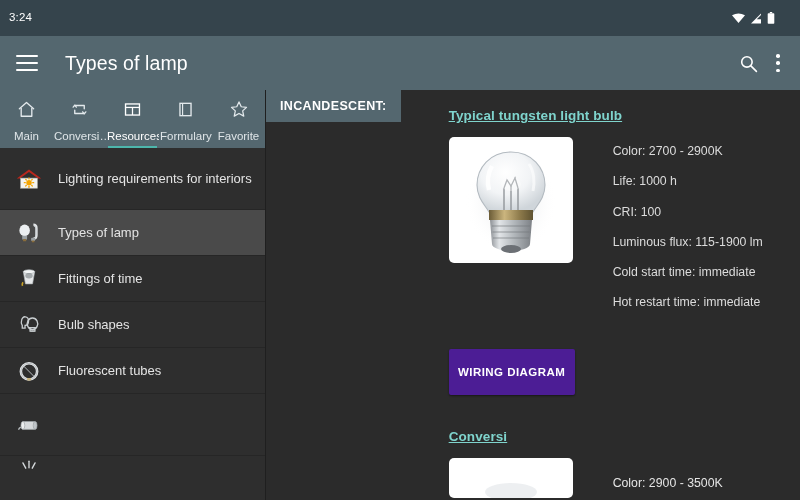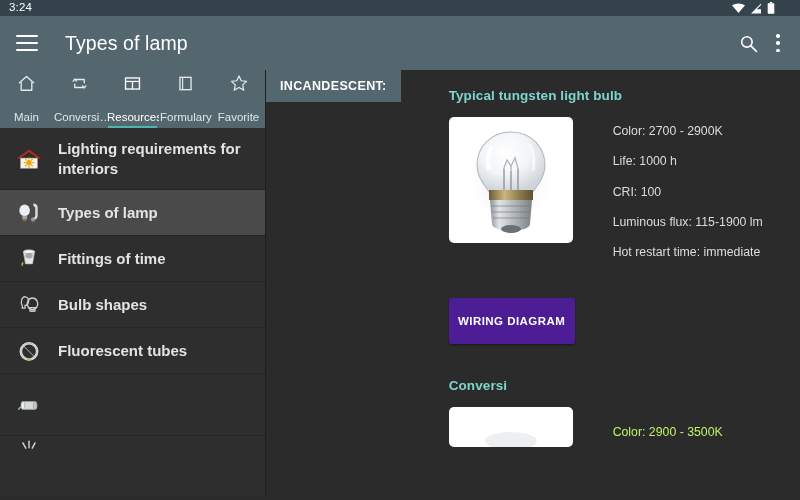--- a/index.html
+++ b/index.html
@@ -7,21 +7,21 @@
   body {
     font-family:"Liberation Sans", sans-serif;
     background:#2b2b2b;
     color:#e8e8e8;
     -webkit-font-smoothing:antialiased;
   }
   .screen { position:relative; width:800px; height:500px; overflow:hidden; }
 
   
   .statusbar {
-    height:16px; background:#35444c;
+    height:36px; background:#35444c;
     display:flex; align-items:center; justify-content:space-between;
     padding:0 25px 0 9px;
   }
   .status-time { font-size:11.5px; color:#fff; letter-spacing:.2px; line-height:1; }
   .status-icons { display:flex; align-items:center; gap:5px; }
   .ic-wifi { width:13px; height:10px; }
   .ic-signal { width:12px; height:11px; }
   .ic-batt { width:8px; height:12px; }
 
   
@@ -47,21 +47,21 @@
 
   
   .leftpane {
     width:266px; flex:none; background:#2e2e2e;
     border-right:1px solid #1f1f1f; display:flex; flex-direction:column;
     overflow:hidden; position:relative;
   }
   .tabbar { height:58px; background:#54676f; display:flex; align-items:stretch; flex:none; }
   .tab {
     flex:1; min-width:0; display:flex; flex-direction:column;
-    align-items:center; gap:18px;
+    align-items:center; justify-content:center; gap:11px;
     position:relative; cursor:pointer; padding-top:3px;
   }
   .tab .tab-ic { height:20px; display:flex; align-items:center; justify-content:center; }
   .tab .tab-label {
     font-size:11.5px; color:#dfe5e8; white-space:nowrap;
     overflow:hidden; text-overflow:clip; max-width:100%; padding:0 1px;
   }
   .tab.active .tab-label { color:#ffffff; }
   .tab.active::after {
     content:""; position:absolute; left:2px; right:2px; bottom:0;
@@ -71,37 +71,37 @@
   .navlist { flex:1; overflow:hidden; position:relative; }
   .navitem {
     display:flex; align-items:center; gap:14px;
     padding:0 12px 0 14px; min-height:46px; cursor:pointer;
     border-bottom:1px solid #262626;
   }
   .navitem.tall { min-height:62px; }
   .navitem.selected { background:#4a4a4a; }
   .navitem .nav-ic { width:30px; height:30px; flex:none;
     display:flex; align-items:center; justify-content:center; }
-  .navitem .nav-label { font-size:15px; color:#e3e3e3; line-height:1.32;font-weight:bold; }
+  .navitem .nav-label { font-size:13px; color:#e3e3e3; line-height:1.32; }
   .navitem.clipped { min-height:20px; overflow:hidden; border-bottom:none; }
   .navitem.clipped .nav-label { color:#dcdcdc; }
 
   
   .rightpane { flex:1; background:#2b2b2b; display:flex; overflow:hidden; }
   .section-head {
     height:32px; background:#54676f; display:flex; align-items:center;
     padding:0 14px; flex:none;
   }
   .section-head .sh-text {
     font-size:12.5px; font-weight:bold; color:#ffffff; letter-spacing:.35px;
   }
   .article { padding:18px 0 0 0; overflow:hidden; flex:1; }
   .lamp-title {
     font-size:13.5px; font-weight:bold; color:#7fd4cd;
-    padding:0 16px 0 48px; margin-bottom:14px; letter-spacing:.1px;
+    padding:0 16px 0 48px; margin-bottom:14px; letter-spacing:.1px;text-decoration:underline;
   }
   .lamp-row { display:flex; align-items:flex-start; padding-left:48px; }
   .photo-card {
     width:124px; height:126px; background:#fff; border-radius:5px;
     flex:none; display:flex; align-items:center; justify-content:center;
     overflow:hidden;
   }
   .photo-card.halogen { height:40px; align-items:flex-start; }
   .specs { margin-left:40px; padding-top:8px; }
   .specs div { font-size:12.3px; color:#dcdcdc; line-height:1; margin-bottom:18px; white-space:nowrap; }
@@ -109,21 +109,21 @@
   .wiring-btn {
     margin:32px 0 0 48px; width:126px; height:46px; background:#4c1d95;
     border:none; border-radius:2px; color:#ffffff; font-size:11.5px;
     font-weight:bold; letter-spacing:.45px; cursor:pointer;
     font-family:"Liberation Sans", sans-serif;
     box-shadow:0 1px 2px rgba(0,0,0,.45);
   }
   .halogen-block { margin-top:34px; }
   .halogen-block .lamp-title { margin-bottom:14px; }
   .halogen-row { display:flex; align-items:flex-start; padding-left:48px; }
-  .halogen-spec { margin-left:40px; padding-top:18px; font-size:12.3px; color:#bef264; }
+  .halogen-spec { margin-left:40px; padding-top:18px; font-size:12.3px; color:#e5e5e5; }
 </style>
 </head>
 <body>
 
 <div class="screen">
 
   <div class="statusbar">
     <div class="status-time">3:24</div>
     <div class="status-icons">
       <svg class="ic-wifi" viewBox="0 0 24 18">
@@ -374,20 +374,21 @@
               </g>
               <ellipse cx="52" cy="105" rx="10" ry="4" fill="#6c7075"></ellipse>
             </svg>
           </div>
 
           <div class="specs">
             <div>Color: 2700 - 2900K</div>
             <div>Life: 1000 h</div>
             <div>CRI: 100</div>
             <div>Luminous flux: 115-1900 lm</div>
+            <div>Cold start time: immediate</div>
             <div>Hot restart time: immediate</div>
           </div>
         </div>
 
         <button class="wiring-btn">WIRING DIAGRAM</button>
 
         <div class="halogen-block">
           <div class="lamp-title">Conversi</div>
           <div class="halogen-row">
             <div class="photo-card halogen">

